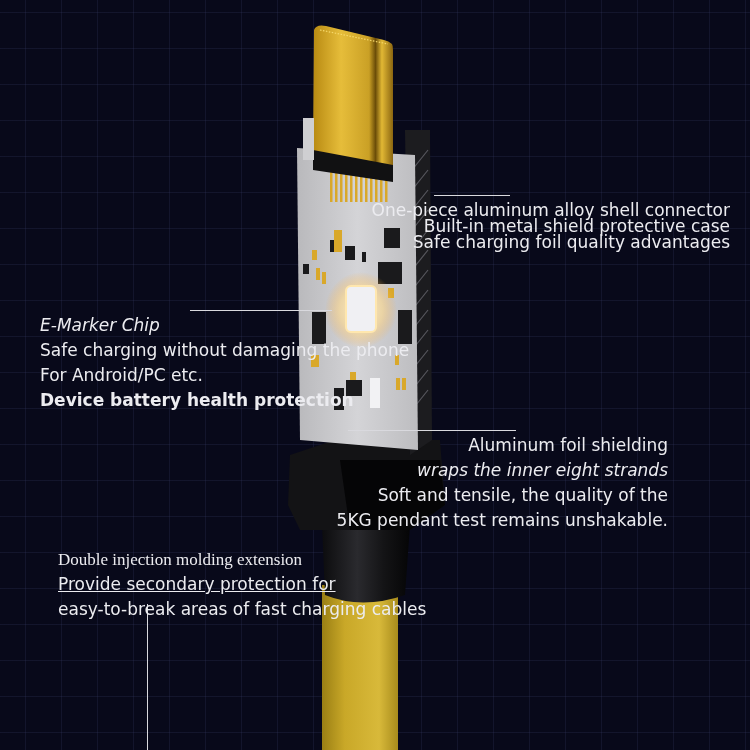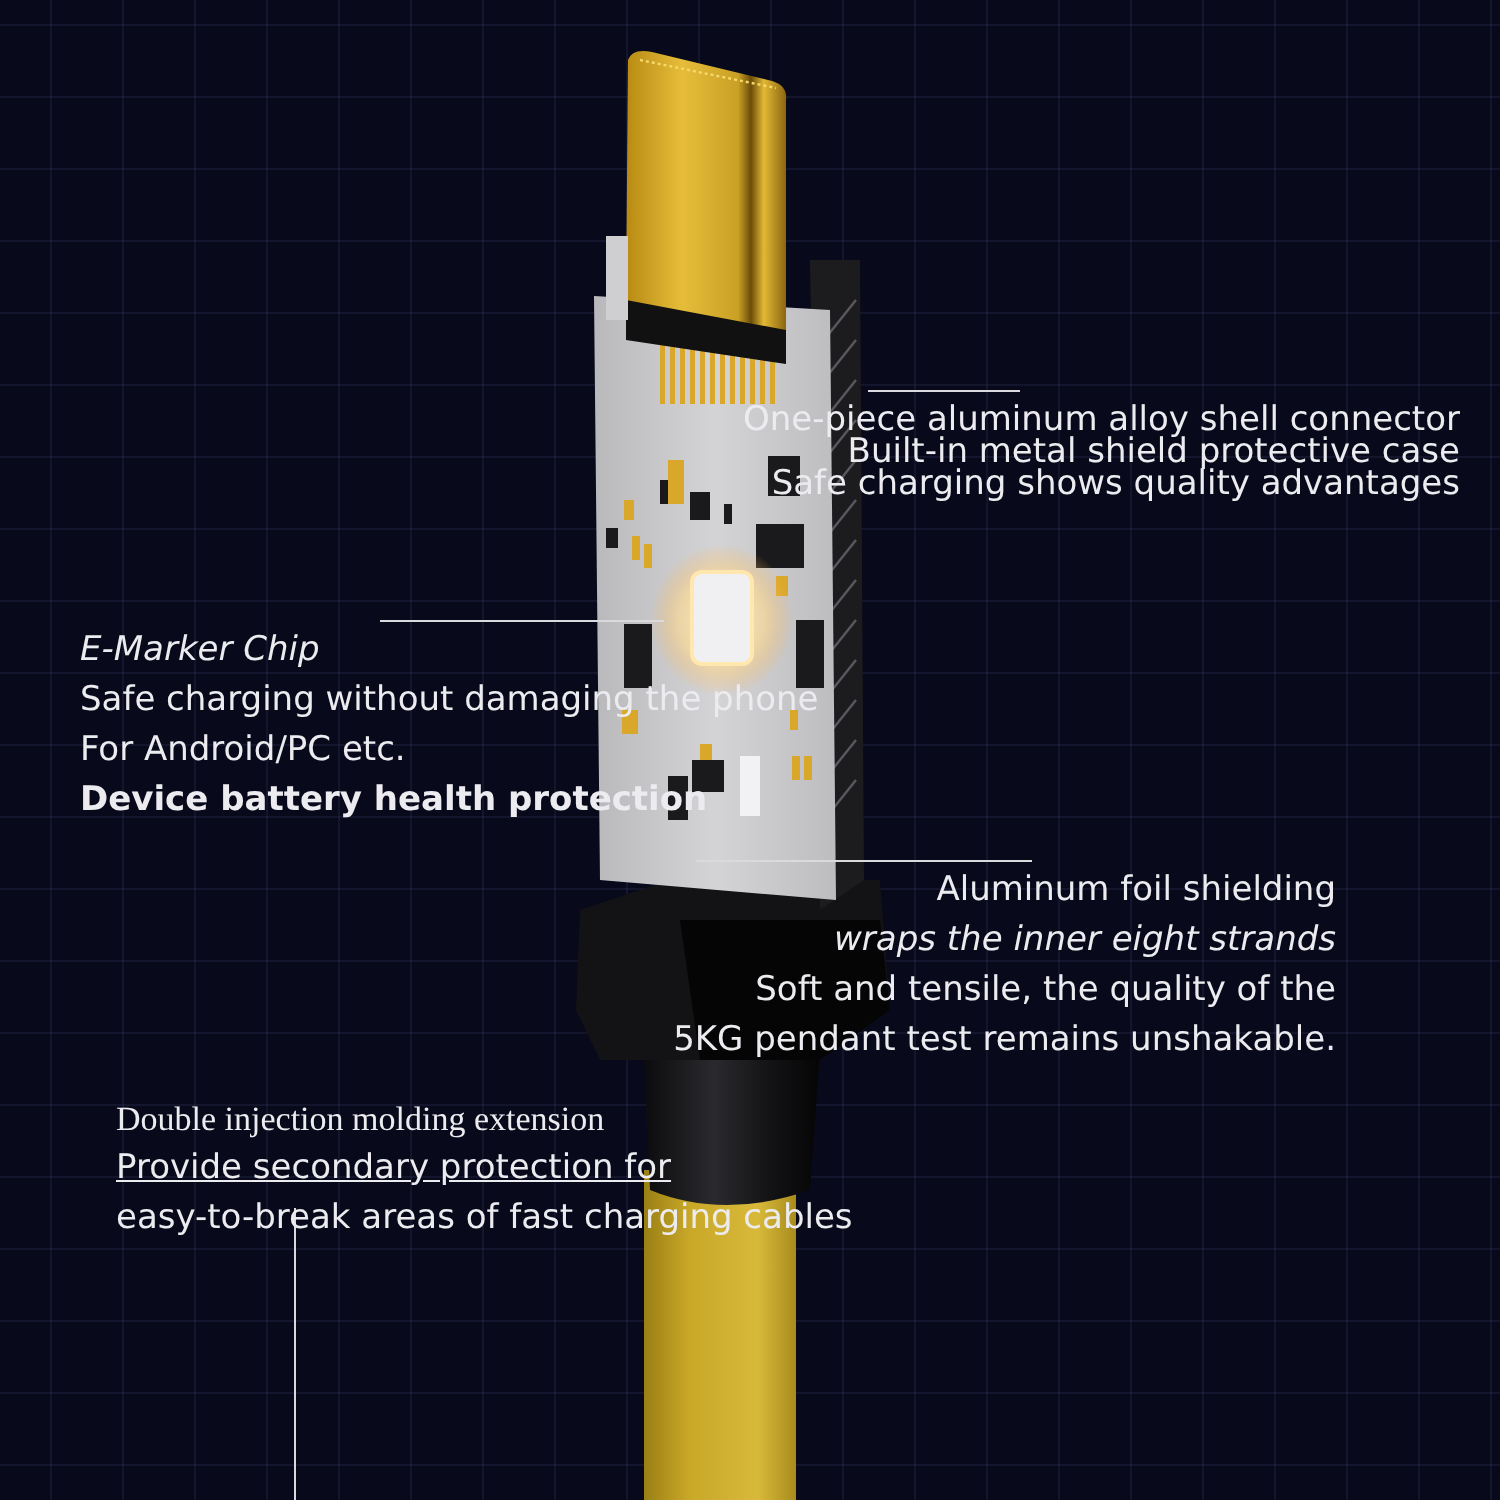--- a/index.html
+++ b/index.html
@@ -141,21 +141,21 @@
 </svg>
 
 <div class="line hline" style="left:434px; top:195px; width:76px;"></div>
 <div class="line hline" style="left:190px; top:310px; width:142px;"></div>
 <div class="line hline" style="left:348px; top:430px; width:168px;"></div>
 <div class="line vline" style="left:147px; top:604px; height:146px;"></div>
 
 <div>
   <div class="text right" style="right:20px; top:190px;">One-piece aluminum alloy shell connector</div>
   <div class="text right" style="right:20px; top:206px;">Built-in metal shield protective case</div>
-  <div class="text right" style="right:20px; top:222px;">Safe charging shows quality advantages</div>
+  <div class="text right" style="right:20px; top:222px;">Safe charging foil quality advantages</div>
 </div>
 
 <div>
   <div class="text" style="left:40px; top:305px;font-style:italic;">E-Marker Chip</div>
   <div class="text" style="left:40px; top:330px;">Safe charging without damaging the phone</div>
   <div class="text" style="left:40px; top:355px;">For Android/PC etc.</div>
   <div class="text" style="left:40px; top:380px;font-weight:bold;">Device battery health protection</div>
 </div>
 
 <div>

